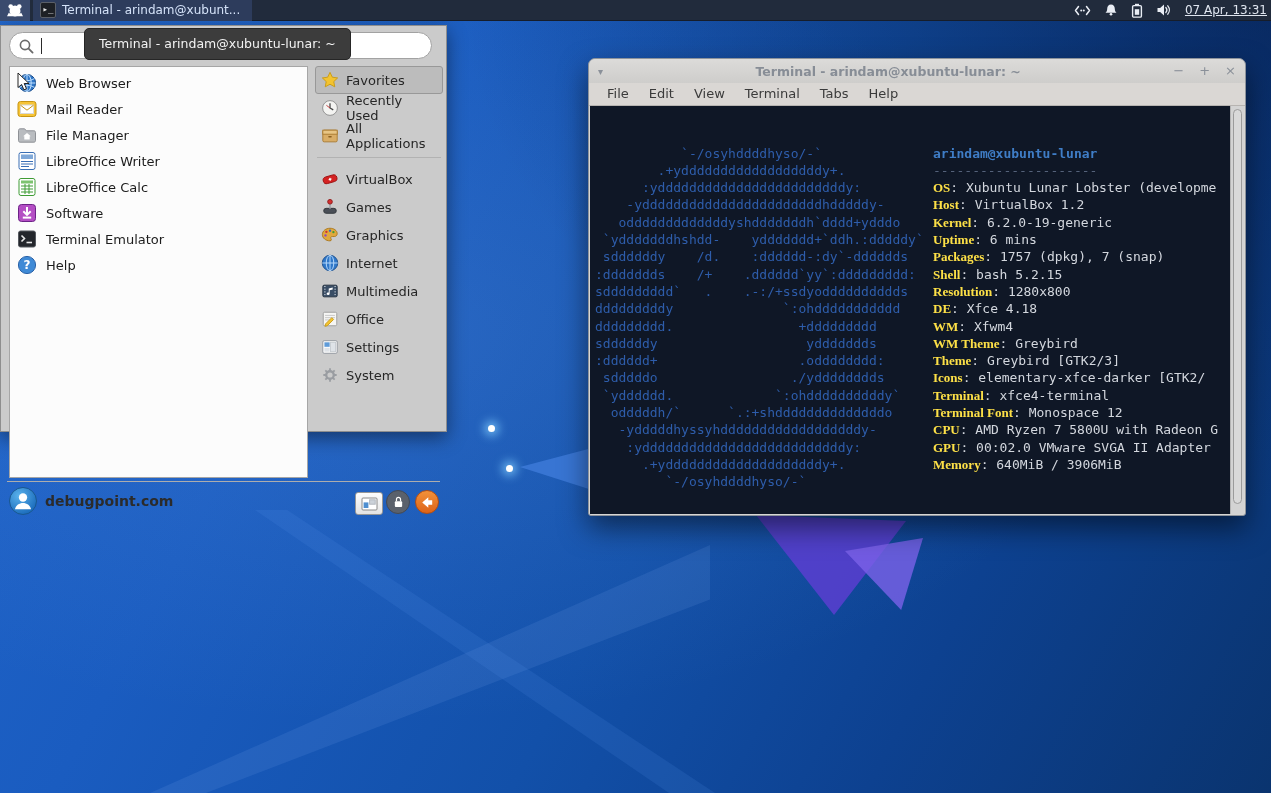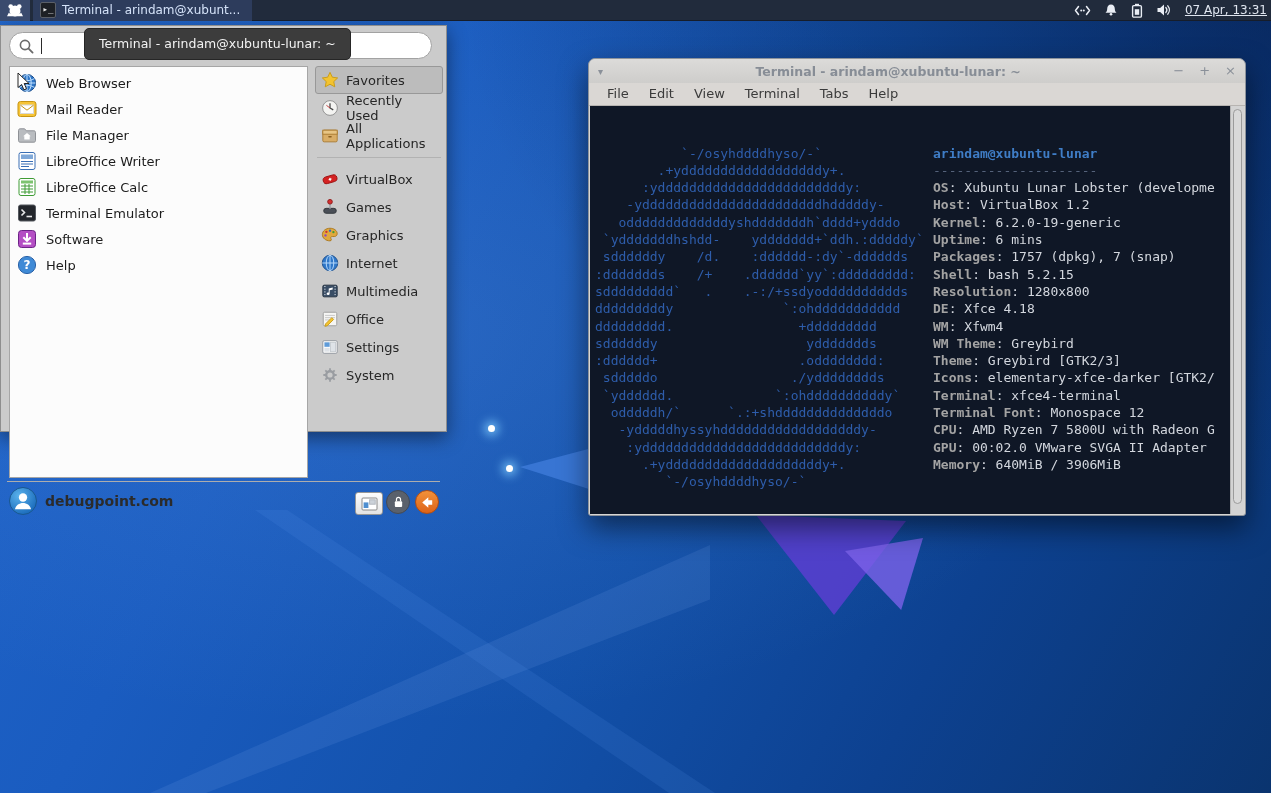--- a/index.html
+++ b/index.html
@@ -85,21 +85,21 @@
   .tcontent{position:absolute;left:1px;right:15px;top:47px;bottom:1px;background:#0f1726;
     overflow:hidden;font:13px/17.3px "DejaVu Sans Mono","Liberation Mono",monospace;
     color:#d3d7de;padding:4px 0 0 5px;white-space:pre;}
   .p-user{color:#5eb54e;font-weight:bold;}
   .row{display:flex;}
   pre.art{margin:0;width:338px;flex:0 0 338px;color:#2e5dab;font-weight:bold;
     font:inherit;line-height:17.3px;}
   .infocol{flex:1;overflow:hidden;}
   .ihead{color:#3f7dc6;font-weight:bold;}
   .isep{color:#55627a;}
-  .ilabel{color:#a3a3a3;font-weight:bold;}
+  .ilabel{color:#fde047;font-weight:bold;font-family:Liberation Serif, serif;}
   .sbar{position:absolute;right:1px;top:47px;bottom:1px;width:14px;background:#d3d3d3;
     border-left:1px solid #b3b3b3;box-sizing:border-box;cursor:pointer;}
   .sthumb{position:absolute;left:2px;right:2px;top:3px;bottom:10px;border:1px solid #9b9b9b;
     border-radius:6px;background:#d9d9d9;}
   .cursor{position:absolute;left:17px;top:72px;z-index:120;}
 </style>
 </head>
 <body>
 
 <div class="screen">
@@ -204,33 +204,33 @@
       <div class="app-item">
         <svg class="ic" viewBox="0 0 20 20">
           <rect x="2" y="1.5" width="16" height="17" rx="2" fill="#fff" stroke="#3f9c35"></rect>
           <rect x="4" y="3.5" width="12" height="3" fill="#7cc36f"></rect>
           <path d="M4 9h12M4 12h12M4 15h12M8 7v10M12 7v10" stroke="#3f9c35"></path>
         </svg>
         <span>LibreOffice Calc</span>
       </div>
       <div class="app-item">
         <svg class="ic" viewBox="0 0 20 20">
+          <rect x="1.5" y="1.5" width="17" height="17" rx="3" fill="#b44ec4" stroke="#6c2387"></rect>
+          <path d="M10 4v7M6.3 8.2L10 11.9l3.7-3.7" stroke="#fff" stroke-width="2" fill="none"></path>
+          <rect x="5.8" y="13.6" width="8.4" height="2" fill="#fff"></rect>
+        </svg>
+        <span>Software</span>
+      </div>
+      <div class="app-item">
+        <svg class="ic" viewBox="0 0 20 20">
           <rect x="1.5" y="2" width="17" height="16" rx="2" fill="#23262b" stroke="#55595f"></rect>
           <path d="M4.5 6.5l3 3-3 3" stroke="#e8e8e8" stroke-width="1.6" fill="none"></path>
           <path d="M9.5 13.5h5.5" stroke="#e8e8e8" stroke-width="1.6"></path>
         </svg>
         <span>Terminal Emulator</span>
-      </div>
-      <div class="app-item">
-        <svg class="ic" viewBox="0 0 20 20">
-          <rect x="1.5" y="1.5" width="17" height="17" rx="3" fill="#b44ec4" stroke="#6c2387"></rect>
-          <path d="M10 4v7M6.3 8.2L10 11.9l3.7-3.7" stroke="#fff" stroke-width="2" fill="none"></path>
-          <rect x="5.8" y="13.6" width="8.4" height="2" fill="#fff"></rect>
-        </svg>
-        <span>Software</span>
       </div>
       <div class="app-item">
         <svg class="ic" viewBox="0 0 20 20">
           <circle cx="10" cy="10" r="8.6" fill="#3f8ad6" stroke="#2a62a8"></circle>
           <text x="10" y="14.3" text-anchor="middle" font-size="12" font-weight="bold" fill="#fff" font-family="DejaVu Sans, sans-serif">?</text>
         </svg>
         <span>Help</span>
       </div>
     </div>
 

